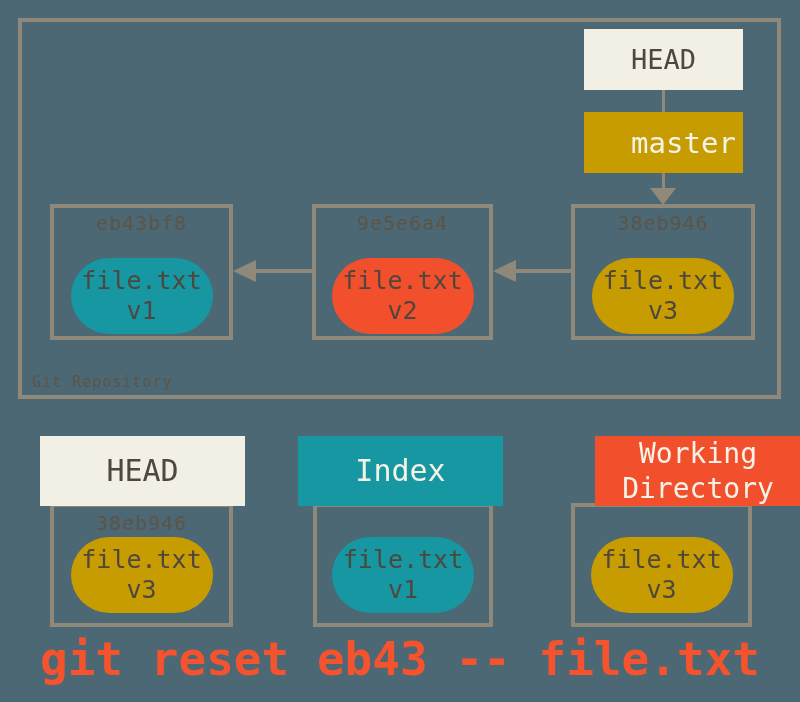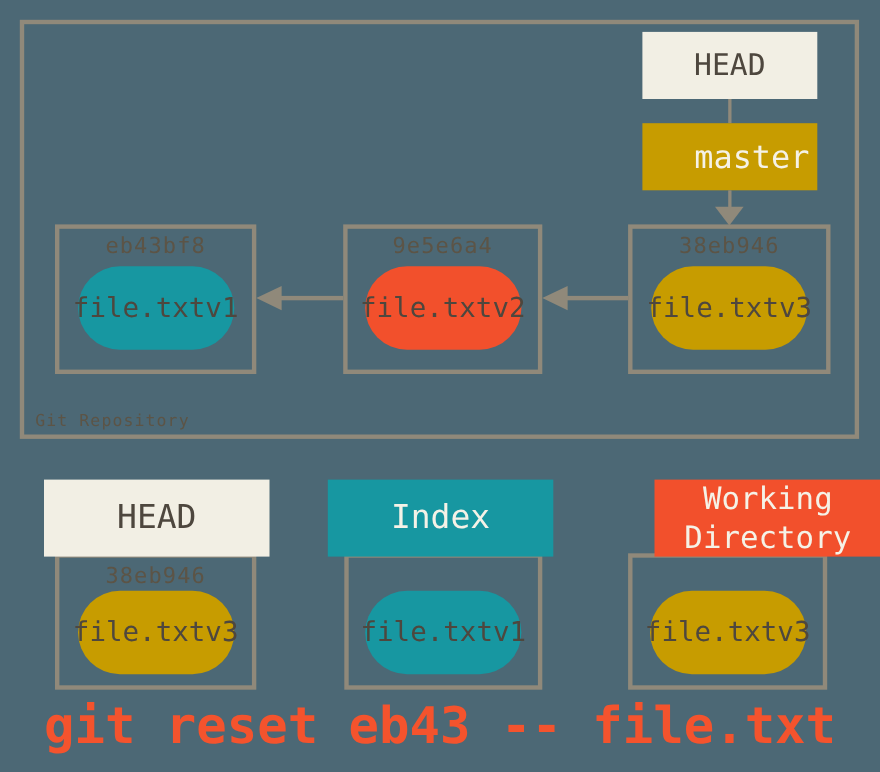--- a/index.html
+++ b/index.html
@@ -27,28 +27,28 @@
             display:flex;align-items:center;justify-content:center;font-size:27px;color:var(--dark-text);}
   .master-box{position:absolute;left:584px;top:112px;width:159px;height:61px;background:var(--gold);
             display:flex;align-items:center;justify-content:center;font-size:29px;color:var(--light-text);padding-left:40px;}
   .vline{position:absolute;width:3px;background:var(--border);}
   .vline.v1{left:662px;top:90px;height:22px;}
   .vline.v2{left:662px;top:173px;height:16px;}
   .tri-down{position:absolute;left:650px;top:188px;width:0;height:0;
             border-left:13px solid transparent;border-right:13px solid transparent;border-top:17px solid var(--border);}
 
   .commit{position:absolute;top:204px;height:136px;border:4px solid var(--border);
-          display:flex;flex-direction:column;align-items:center;}
+          display:flex;flex-direction:column;align-items:center;gap:16px;}
   .commit.c1{left:50px;width:183px;}
   .commit.c2{left:312px;width:181px;}
   .commit.c3{left:571px;width:184px;}
   .hash{min-height:24px;margin-top:3px;font-size:20px;color:var(--muted-text);letter-spacing:1px;}
 
   .pill{width:142px;height:76px;border-radius:42px;margin-top:7px;
-        display:flex;flex-direction:row;align-items:center;justify-content:center;
+        display:flex;flex-direction:column;align-items:center;justify-content:center;
         font-size:25px;line-height:1.2;color:var(--dark-text);}
   .pill.teal{background:var(--teal);}
   .pill.orange{background:var(--orange);}
   .pill.gold{background:var(--gold);}
 
   .harrow{position:absolute;top:258px;height:26px;}
   .harrow.a1{left:233px;width:79px;}
   .harrow.a2{left:493px;width:78px;}
   .tri-left{position:absolute;left:0;top:2px;width:0;height:0;
             border-top:11px solid transparent;border-bottom:11px solid transparent;border-right:23px solid var(--border);}

